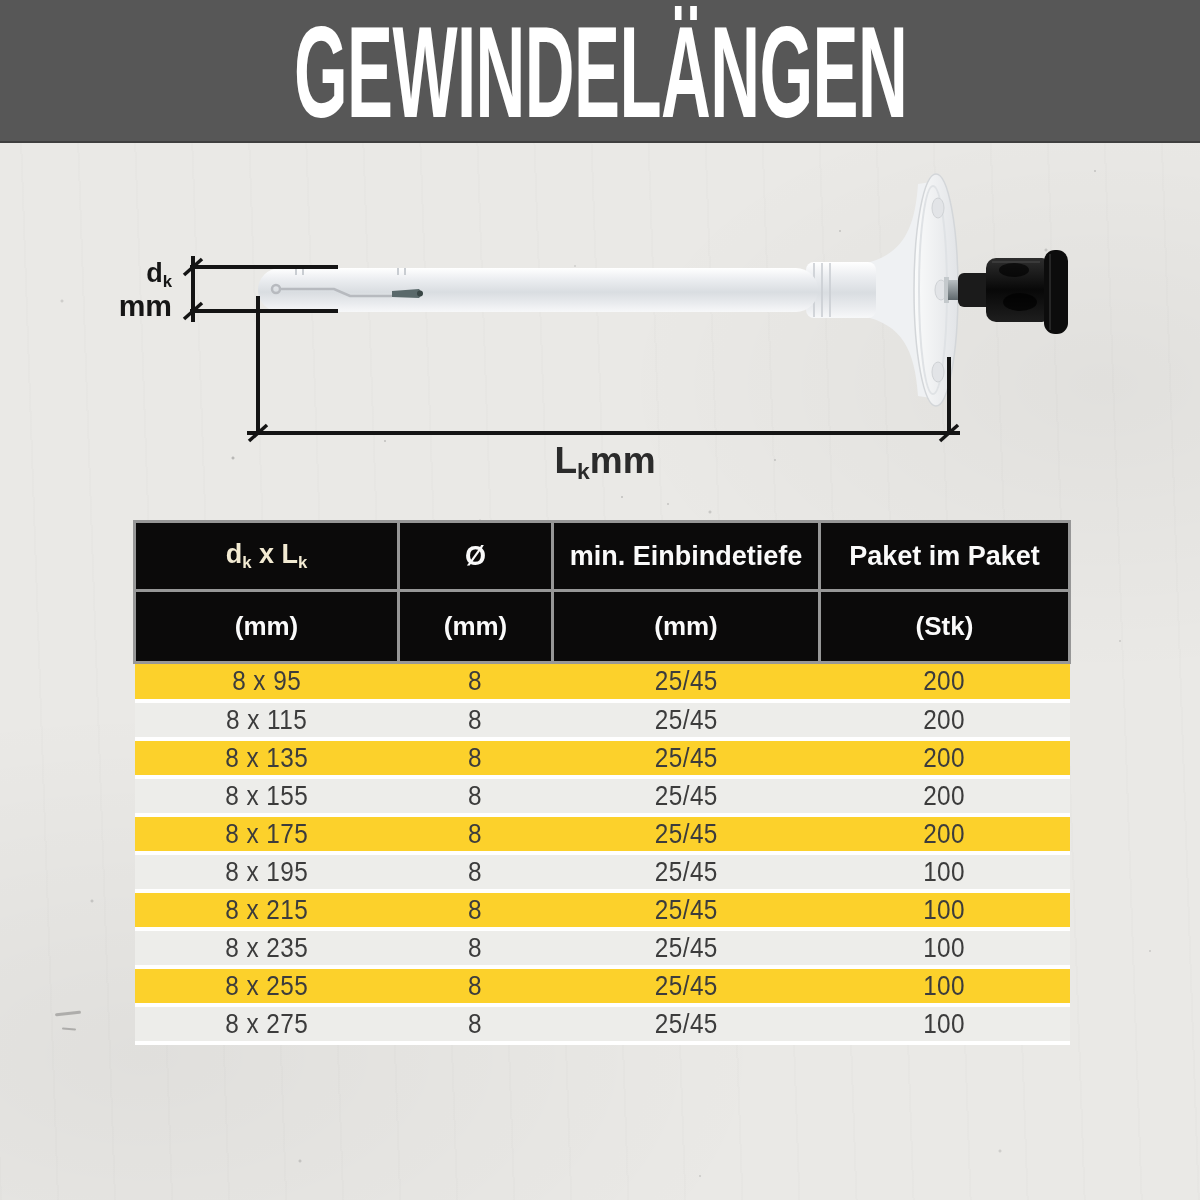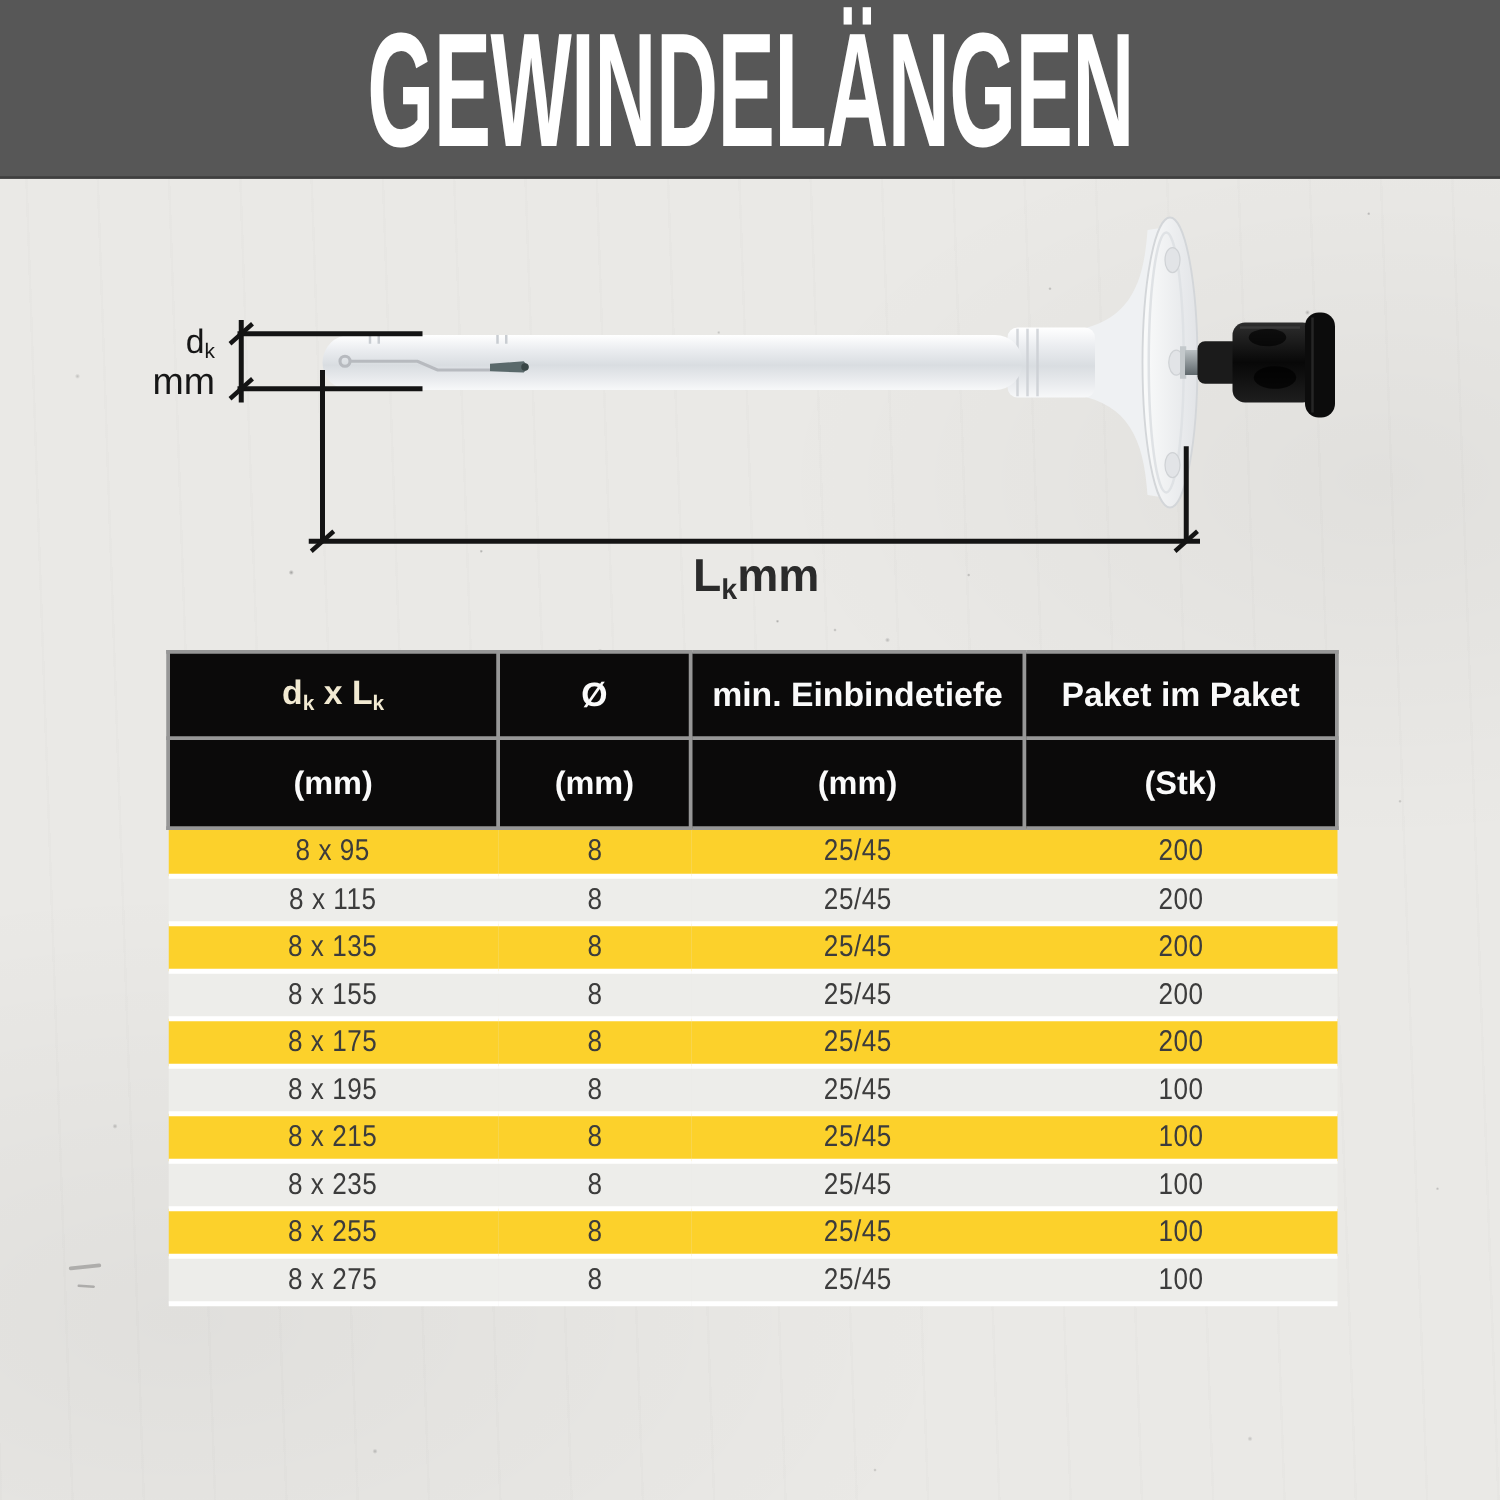--- a/index.html
+++ b/index.html
@@ -44,21 +44,21 @@
   .banner h1 {
     color:#FFFFFF; font-size:130px; font-weight:900; line-height:1;
     letter-spacing:-1px; white-space:nowrap;
     transform:scaleX(0.53); transform-origin:center center;
     padding-top:2px;
   }
 
   
   .dk-label {
     position:absolute; left:86px; top:259px; width:86px;
-    text-align:right; color:#161616; font-weight:normal; line-height:1.04;
+    text-align:right; color:#161616; font-weight:bold; line-height:1.04;
   }
   .dk-label .line1 { font-size:27px; display:block; }
   .dk-label .line2 { font-size:30px; display:block; }
   .lk-label {
     position:absolute; left:450px; top:440px; width:310px;
     text-align:center; color:#2B2B2B; font-weight:bold; font-size:37px;
   }
   .subs { font-size:0.62em; vertical-align:-0.28em; }
 
   svg.diagram { position:absolute; left:0; top:150px; }
@@ -69,21 +69,21 @@
   table.spec thead th {
     background:#0B0A0A; color:#FAFAFA; border:3px solid #979797;
     font-size:27px; font-weight:bold; text-align:center; vertical-align:middle;
   }
   table.spec thead tr.h1 th { height:69px; }
   table.spec thead tr.h2 th { height:72px; font-size:26px; }
   table.spec thead th.c1-main { color:#F2EAD2; }
   table.spec tbody td {
     height:38px; border-bottom:4px solid #FFFFFF;
     text-align:center; vertical-align:middle;
-    font-size:24px; color:#3C3C3C;
+    font-size:28px; color:#3C3C3C;
   }
   table.spec tbody tr.y td { background:#FCD12B; }
   table.spec tbody tr.w td { background:#EDEDEA; }
   table.spec tbody td span.cond {
     display:inline-block; transform:scaleX(0.87); transform-origin:center;
     letter-spacing:0.5px;
   }
 
   
   .scuff { position:absolute; background:rgba(40,40,40,.28); border-radius:2px; }

